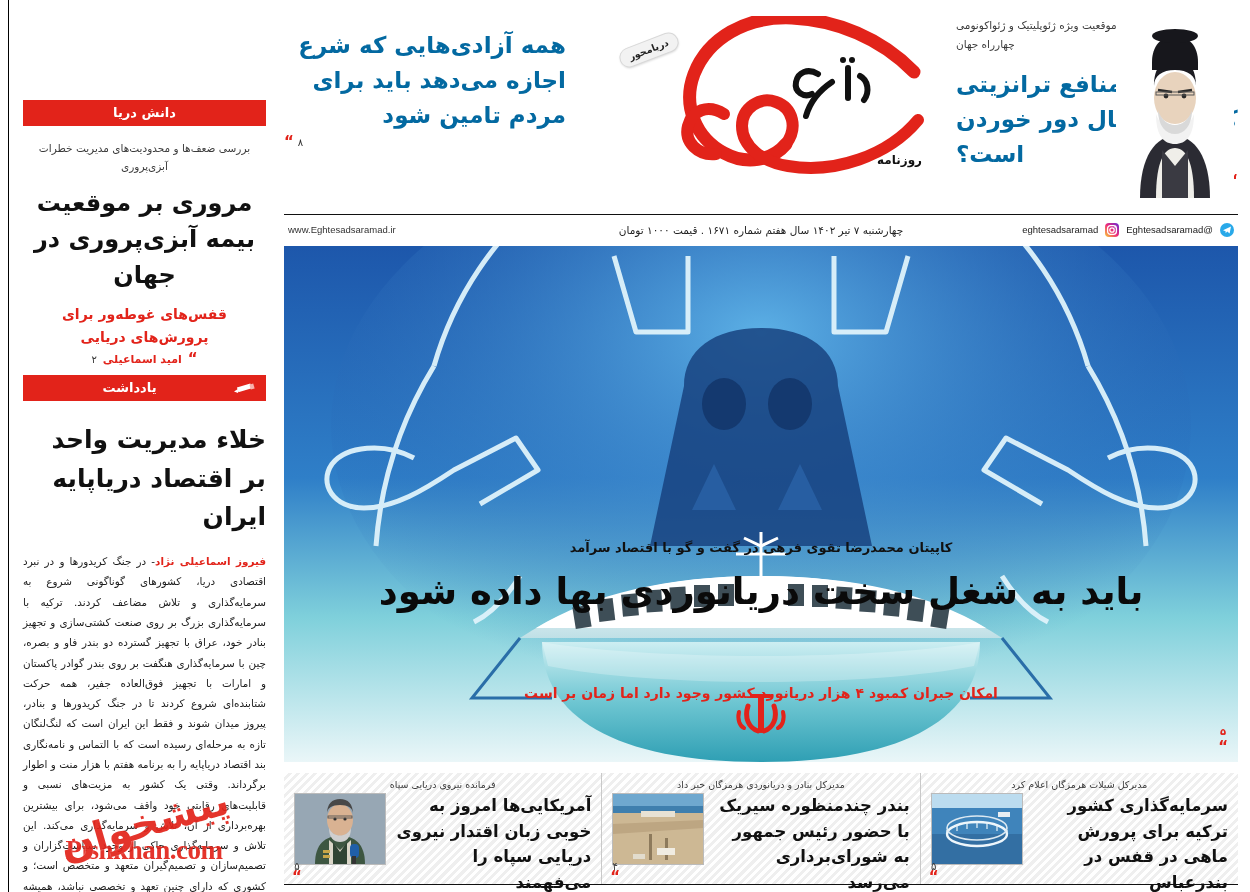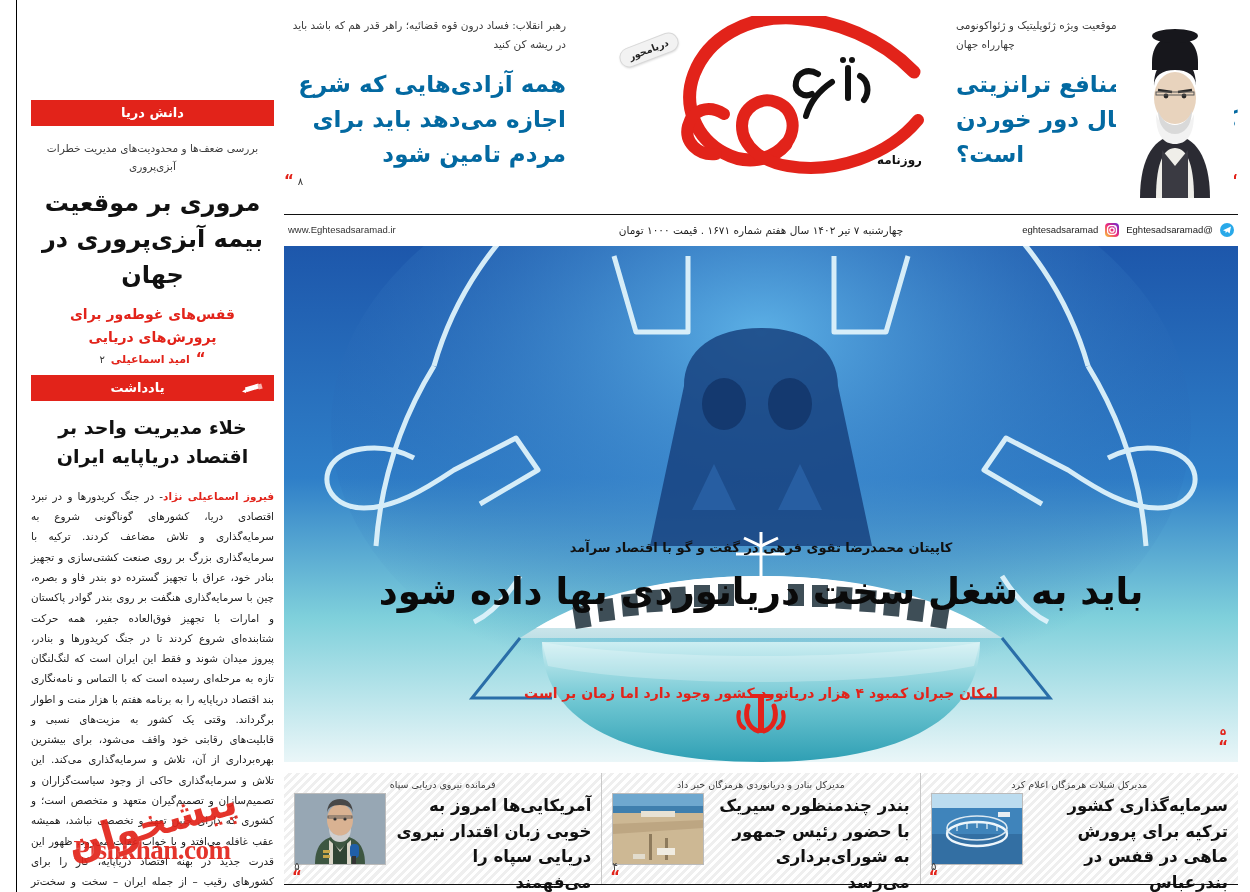--- a/index.html
+++ b/index.html
@@ -6,21 +6,21 @@
   html, body {
     width: 1250px; height: 892px;
     background: #ffffff;
     font-family: "DejaVu Sans", "Liberation Sans", sans-serif;
     overflow: hidden;
   }
   .page { position: relative; width: 1250px; height: 892px; background:#fff; }
 
   
   .sidebar {
-    position: absolute; left: 16px; top: 0; width: 272px; height: 892px;
+    position: absolute; left: 8px; top: 0; width: 272px; height: 892px;
     padding: 100px 14px 22px 14px;
     border-left: 1px solid #000;
   }
   .sec-band {
     background: #e2231a; color: #fff; text-align: center;
     font-size: 13px; font-weight: bold; padding: 5px 4px 6px;
     letter-spacing: 0.2px; position: relative;
   }
   .sec-band.with-icon { padding-right: 34px; }
   .band-pencil {
@@ -42,22 +42,22 @@
   .byline-row {
     display:flex; align-items:center; justify-content:center; gap:6px;
     margin-top: 4px; position: relative;
   }
   .byline {
     font-size: 11px; color:#e2231a; font-weight:bold; letter-spacing: 1.5px;
   }
   .pgnum { font-size: 10px; color:#333; }
   .quote-mark { color:#e2231a; font-size: 15px; font-weight: bold; line-height: 0.7; }
   .side-head2 {
-    text-align: center; font-size: 19px; font-weight: bold; color:#111;
-    line-height: 1.55; margin-top: 12px; letter-spacing: -0.3px;
+    font-size: 25px; font-weight: bold; color:#111;
+    line-height: 1.55; margin-top: 20px; letter-spacing: -0.3px;
   }
   .body-text {
     margin-top: 14px; font-size: 10.4px; line-height: 1.95; color:#1b1b1b;
     text-align: justify; text-align-last: justify; letter-spacing: 0.1px;
   }
   .lede-name { color:#e2231a; font-weight: bold; letter-spacing: 1px; }
 
   
   .watermark {
     position: absolute; left: 6px; bottom: 26px; width: 258px;
@@ -241,21 +241,20 @@
               </g>
               <circle cx="247" cy="44" r="3" fill="#111"></circle>
               <circle cx="256" cy="44" r="3" fill="#111"></circle>
             </svg>
             <div class="badge">دریامحور</div>
             <div class="rooznameh">روزنامه</div>
           </div>
         </div>
 
         <div class="mh-col right" style="position:relative;">
-          <div class="mh-kicker">رهبر انقلاب: فساد درون قوه قضائیه؛ راهر قدر هم که باشد باید در ریشه کن کنید</div>
           <div class="mh-head">همه آزادی‌هایی که شرع اجازه می‌دهد باید برای مردم تامین شود</div>
           <div class="mh-foot">
             <span class="pgnum">۸</span>
             <span class="quote-mark">“</span>
           </div>
         </div>
       </div>
 
       <svg class="portrait" viewBox="0 0 118 188">
         <rect width="118" height="188" fill="#fff"></rect>

